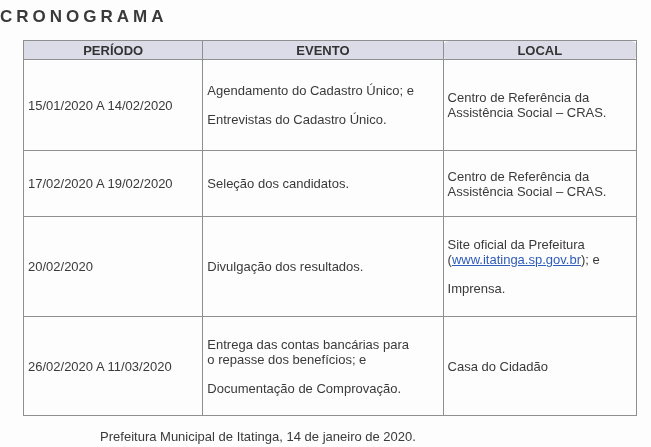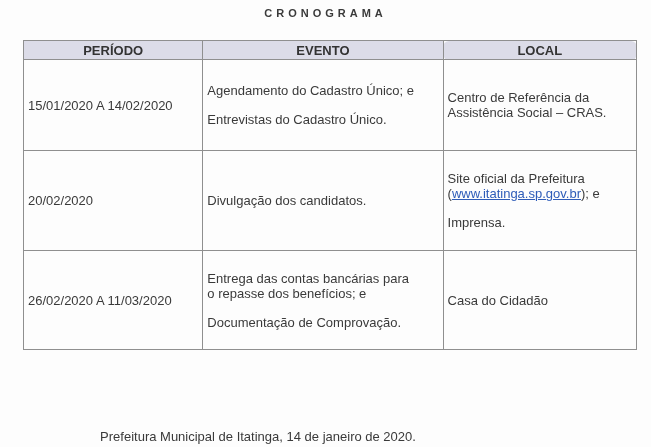--- a/index.html
+++ b/index.html
@@ -14,23 +14,22 @@
       overflow: hidden;
       font-family: "Liberation Sans", sans-serif;
       color: #333333;
       background: #fdfdfd;
     }
     .title {
       position: absolute;
       left: 0;
       width: 651px;
       top: 7px;
-      text-align: center;
       font-weight: bold;
-      font-size: 11px;
+      font-size: 17px;
       letter-spacing: 4px;
       color: #3a3a3a;
     }
     table.crono {
       position: absolute;
       left: 23px;
       top: 40px;
       width: 614px;
       border-collapse: collapse;
       font-size: 13px;
@@ -91,24 +90,34 @@
       <td>
         <span class="line">Agendamento do Cadastro Único; e</span>
         <span class="gap"></span>
         <span class="line">Entrevistas do Cadastro Único.</span>
       </td>
       <td>
         <span class="line">Centro de Referência da</span>
         <span class="line">Assistência Social – CRAS.</span>
       </td>
     </tr>
+    <tr class="r2">
+      <td>17/02/2020 A 19/02/2020</td>
+      <td>
+        <span class="line">Seleção dos candidatos.</span>
+      </td>
+      <td>
+        <span class="line">Centro de Referência da</span>
+        <span class="line">Assistência Social – CRAS.</span>
+      </td>
+    </tr>
     <tr class="r3">
       <td>20/02/2020</td>
       <td>
-        <span class="line">Divulgação dos candidatos.</span>
+        <span class="line">Divulgação dos resultados.</span>
       </td>
       <td>
         <span class="line">Site oficial da Prefeitura</span>
         <span class="line"><span>(</span><a class="link" href="#">www.itatinga.sp.gov.br</a><span>); e</span></span>
         <span class="gap"></span>
         <span class="line">Imprensa.</span>
       </td>
     </tr>
     <tr class="r4">
       <td>26/02/2020 A 11/03/2020</td>

